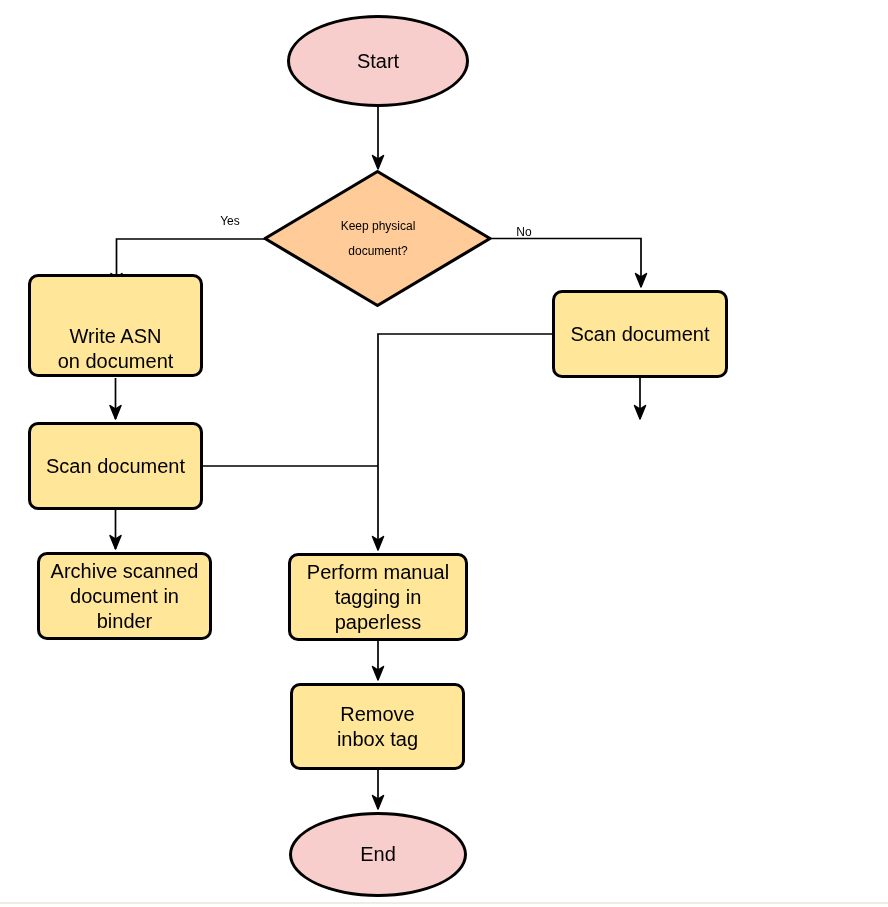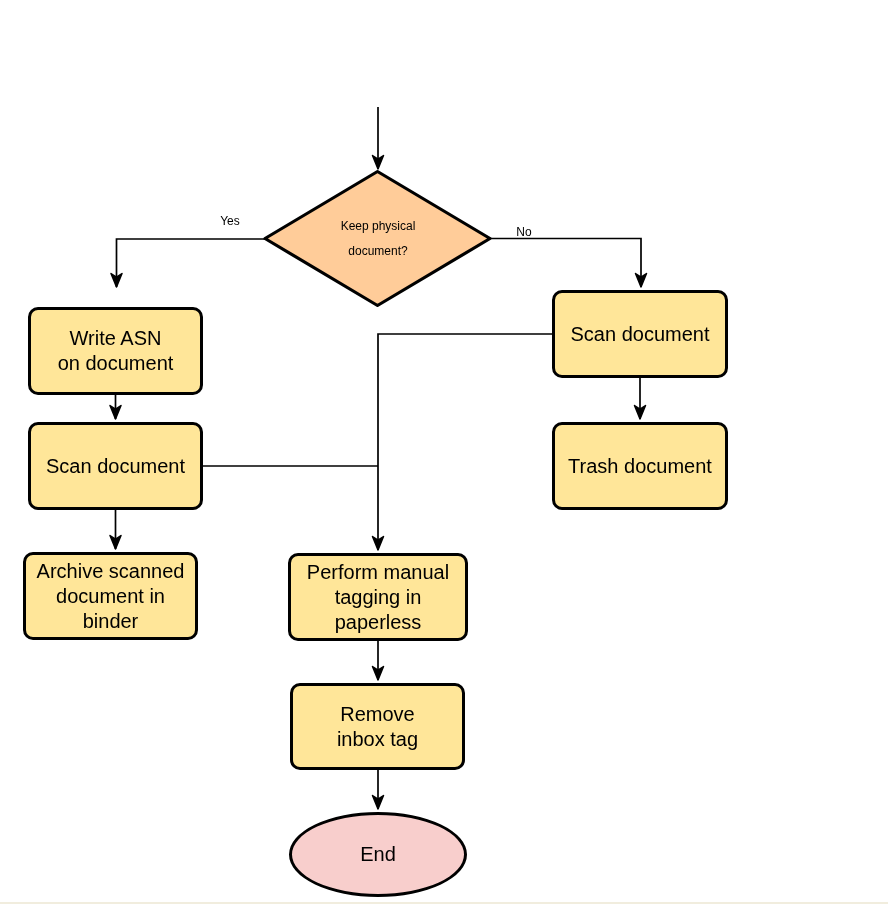--- a/index.html
+++ b/index.html
@@ -78,51 +78,51 @@
     <path class="edge" d="M115.5,510 L115.5,549" marker-end="url(#arrow)"></path>
     <path class="edge" d="M640,378 L640,419" marker-end="url(#arrow)"></path>
     <path class="edge" d="M203,466 L378,466"></path>
     <path class="edge" d="M552,334 L378,334 L378,550" marker-end="url(#arrow)"></path>
     <path class="edge" d="M378,641 L378,680" marker-end="url(#arrow)"></path>
     <path class="edge" d="M378,770 L378,809" marker-end="url(#arrow)"></path>
 
     <polygon class="diamond" points="377.5,171.5 490,238.5 377.5,305.5 265,238.5" fill="#FFCC99"></polygon>
   </svg>
 
+  <div class="node terminal" style="left:287px; top:15px; width:182px; height:92px;">
+    <span class="lbl">Start</span>
+  </div>
 
   <div class="plain" style="left:268px; top:211px; width:220px; height:55px;justify-content:center;">
     <span class="lbl">Keep physical
 document?</span>
   </div>
 
   <div class="plain" style="left:200px; top:209px; width:60px; height:25px;">
     <span class="lbl">Yes</span>
   </div>
   <div class="plain" style="left:494px; top:220px; width:60px; height:25px;">
     <span class="lbl">No</span>
   </div>
 
-  <div class="node rect" style="left:28px; top:307px; width:175px; height:88px;">
+  <div class="node rect" style="left:28px; top:274px; width:175px; height:103px;align-items:flex-end;">
     <span class="lbl">Write ASN
 on document</span>
   </div>
   <div class="node rect" style="left:28px; top:422px; width:175px; height:88px;">
     <span class="lbl">Scan document</span>
   </div>
-  <div class="node rect" style="left:23px; top:552px; width:175px; height:88px;">
+  <div class="node rect" style="left:37px; top:552px; width:175px; height:88px;">
     <span class="lbl">Archive scanned
 document in
 binder</span>
   </div>
 
   <div class="node rect" style="left:552px; top:290px; width:176px; height:88px;">
     <span class="lbl">Scan document</span>
-  </div>
-  <div class="node rect" style="left:552px; top:422px; width:176px; height:88px;">
-    <span class="lbl">Trash document</span>
   </div>
 
   <div class="node rect" style="left:290px; top:683px; width:175px; height:87px;">
     <span class="lbl">Remove
 inbox tag</span>
   </div>
   <div class="node rect" style="left:288px; top:553px; width:180px; height:88px;">
     <span class="lbl">Perform manual
 tagging in
 paperless</span>

